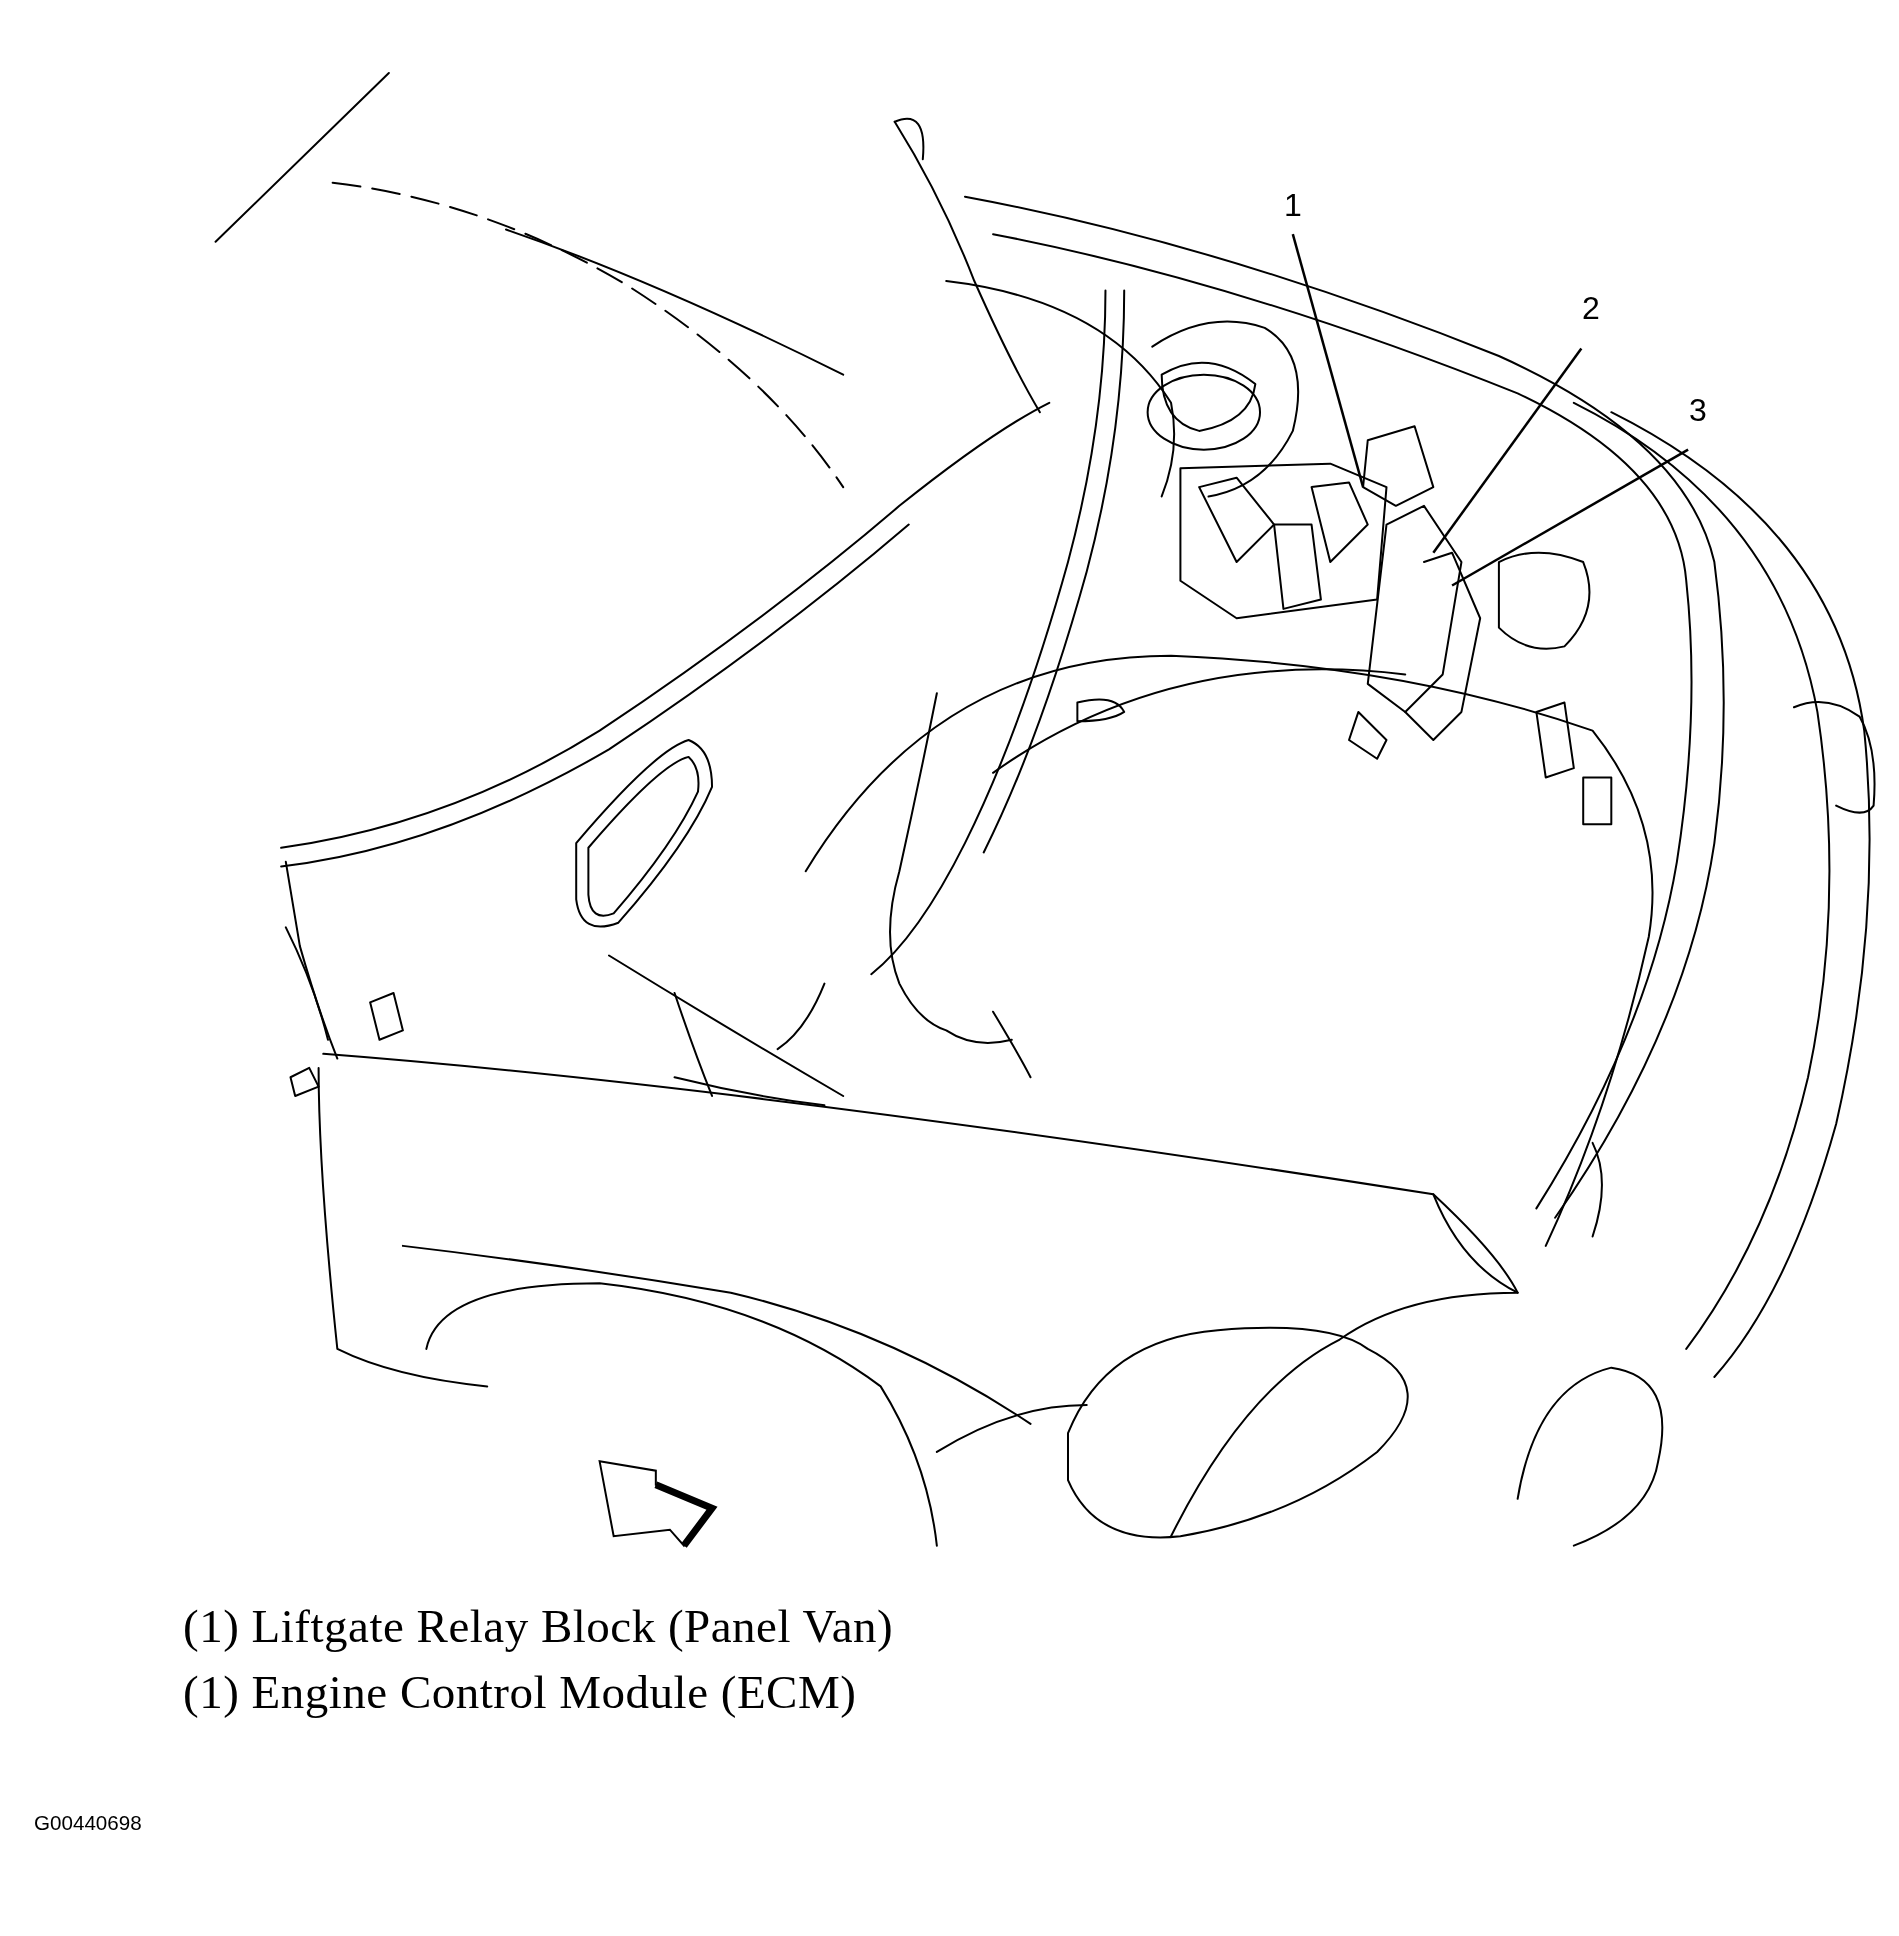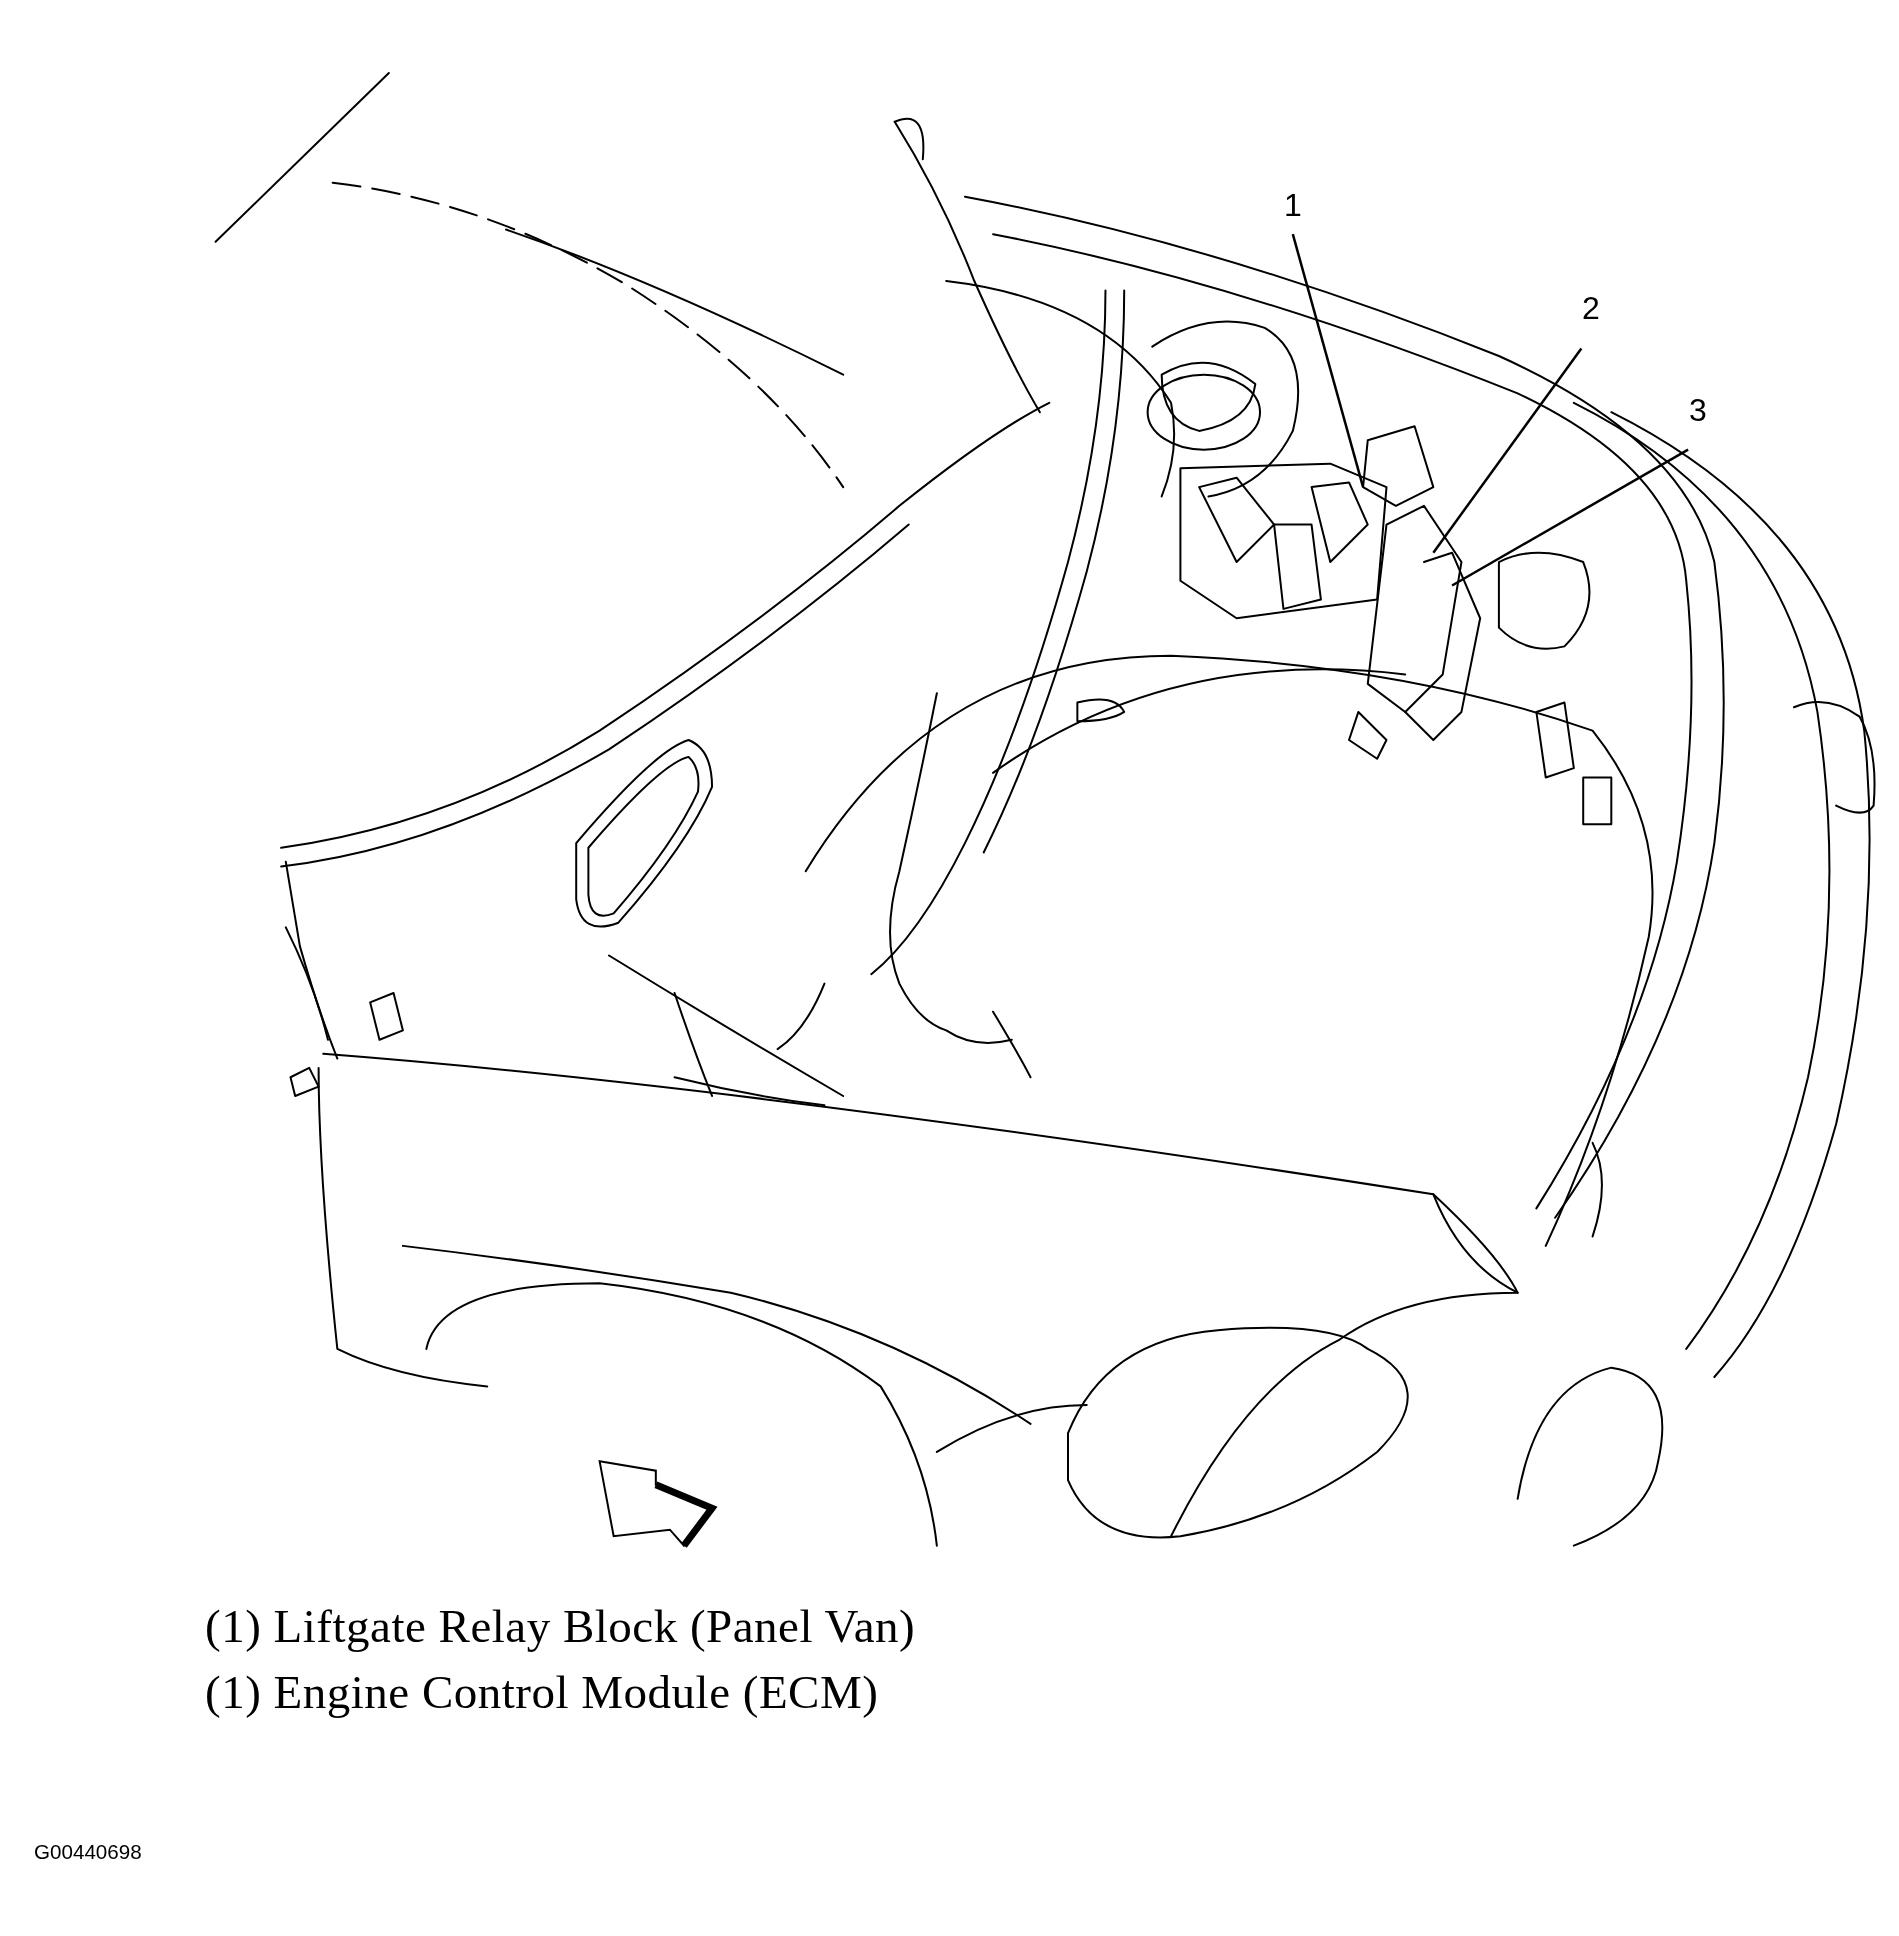--- a/index.html
+++ b/index.html
@@ -1,21 +1,21 @@
 <!DOCTYPE html>
 <html style="font-size:15px"><head>
 <meta charset="utf-8">
 <style>
   html, body { margin:0; padding:0; background:#ffffff; }
   body { width:1899px; height:1937px; position:relative; overflow:hidden; font-family:"Liberation Serif", serif; }
   .diagram { position:absolute; left:0; top:0; width:1899px; height:1555px; }
   .callout-num { position:absolute; font-family:"Liberation Sans", sans-serif; font-size:32px; color:#000; }
   .legend { position:absolute; left:183px; top:1593px; }
-  .legend-item { font-family:"Liberation Serif", serif; font-size:47px; line-height:66px; color:#000; letter-spacing:0.5px; white-space:nowrap;margin-left:22px; }
-  .fig-id { position:absolute; left:34px; top:1811px; font-family:"Liberation Sans", sans-serif; font-size:20.6px; color:#000;margin-top:29px; }
+  .legend-item { font-family:"Liberation Serif", serif; font-size:47px; line-height:66px; color:#000; letter-spacing:0.5px; white-space:nowrap; }
+  .fig-id { position:absolute; left:34px; top:1811px; font-family:"Liberation Sans", sans-serif; font-size:20.6px; color:#000; }
   svg path, svg line, svg ellipse, svg rect, svg polyline, svg polygon { vector-effect:non-scaling-stroke; }
 </style>
 </head>
 <body>
 
 <div class="diagram">
   <svg width="1899" height="1555" viewBox="0 0 2027 1660" xmlns="http://www.w3.org/2000/svg">
     <g fill="none" stroke="#000" stroke-width="2" stroke-linecap="round" stroke-linejoin="round">
 
       <line x1="230" y1="258" x2="415" y2="78"></line>

